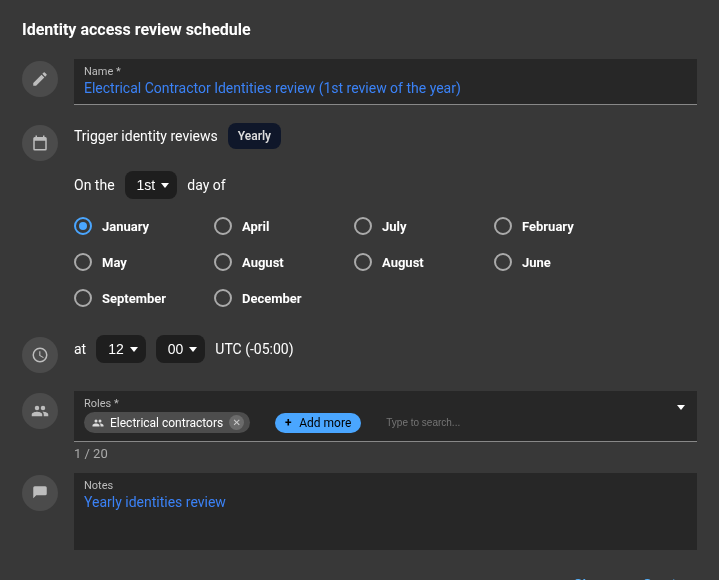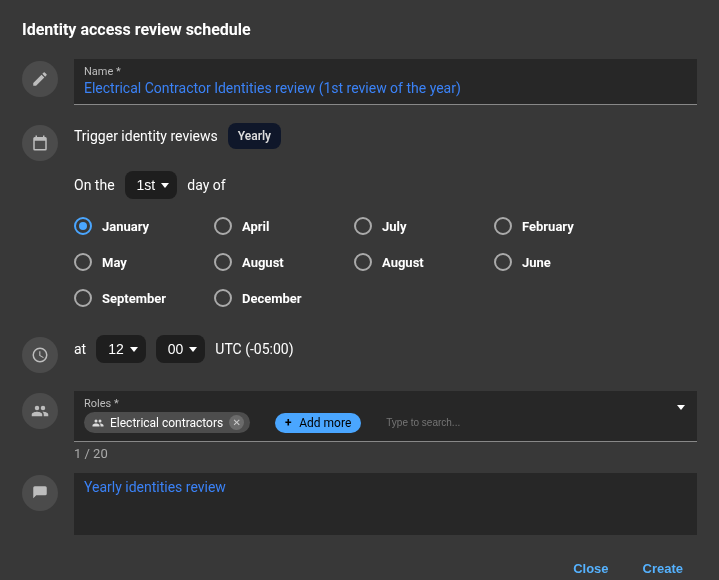--- a/index.html
+++ b/index.html
@@ -342,20 +342,21 @@
   </div>
 
   <div class="row">
     <div class="icon-col">
       <svg viewBox="0 0 24 24">
           <path d="M19 3H5a2 2 0 0 0-2 2v14l4-4h12a2 2 0 0 0 2-2V5a2 2 0 0 0-2-2z"></path>
         </svg>
     </div>
     <div class="field-wrap">
       <div class="notes-block">
+        <span class="input-label">Notes</span>
         <div class="input-value">Yearly identities review</div>
       </div>
     </div>
   </div>
 
   <div class="footer">
     <button class="footer-btn">Close</button>
     <button class="footer-btn">Create</button>
   </div>
 </div>

